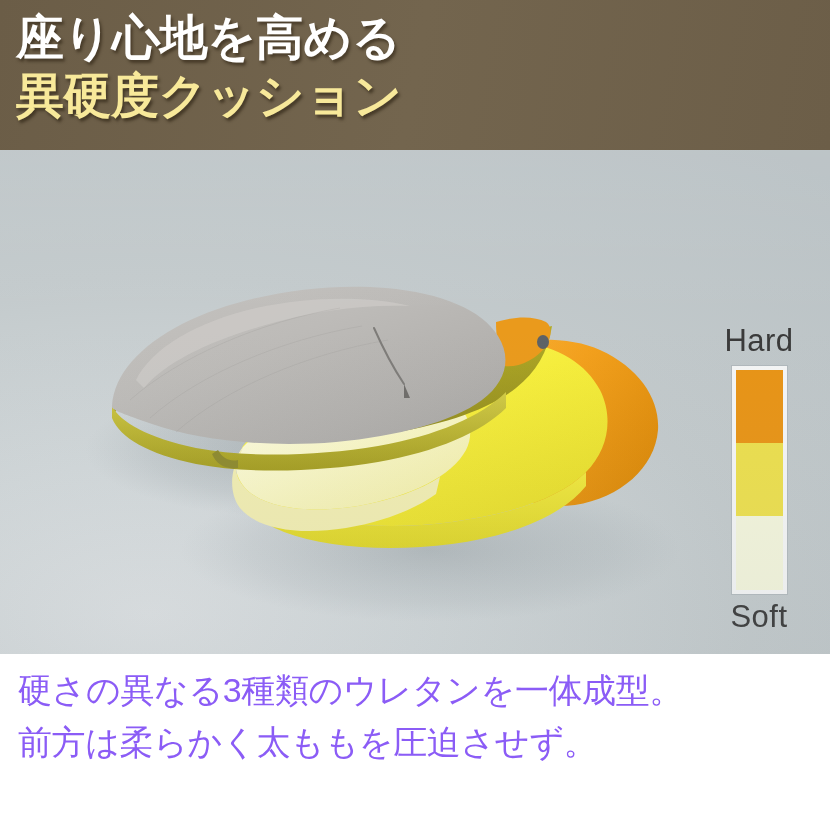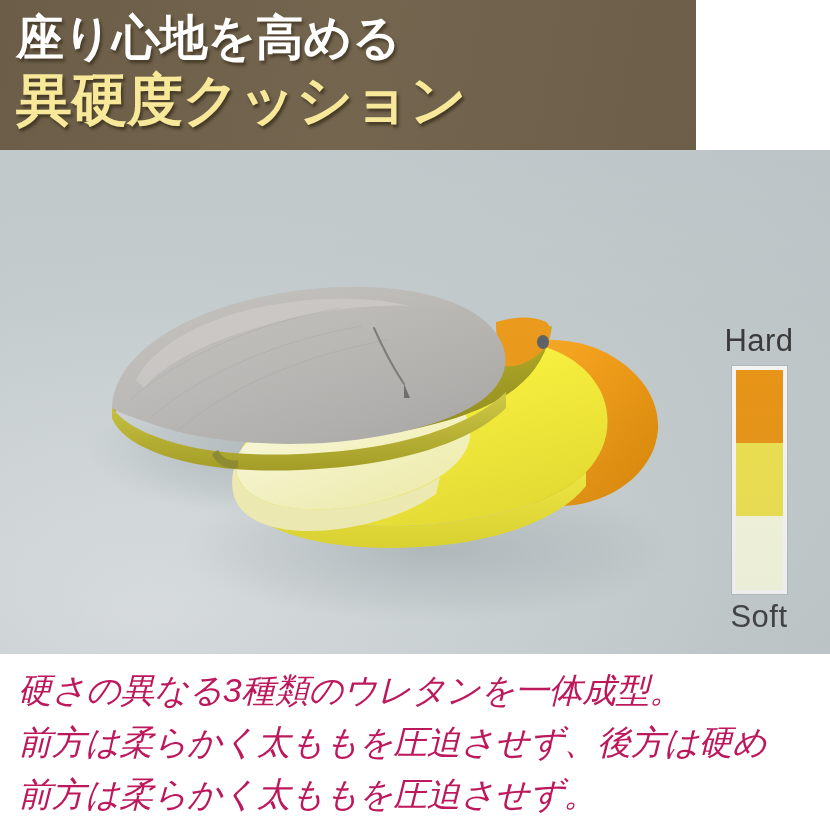--- a/index.html
+++ b/index.html
@@ -17,21 +17,21 @@
     height: 830px;
     overflow: hidden;
     background: #ffffff;
   }
 
   
   .banner {
     position: absolute;
     left: 0;
     top: 0;
-    width: 696px;
+    width: 830px;
     height: 150px;
     background: #6e604a;
     background-image: linear-gradient(100deg, #6b5d47 0%, #73654e 50%, #6c5e48 100%);
     overflow: hidden;
   }
   .banner-line {
     position: absolute;
     left: 16px;
     white-space: nowrap;
     font-weight: bold;
@@ -39,21 +39,21 @@
     line-height: 1;
   }
   .banner-line-1 {
     top: 14px;
     font-size: 48px;
     color: #ffffff;
     text-shadow: 2px 3px 3px rgba(40,30,15,0.55);
   }
   .banner-line-2 {
     top: 72px;
-    font-size: 56px;
+    font-size: 48px;
     color: #f8e99a;
     text-shadow: 2px 3px 3px rgba(40,30,15,0.6);
   }
 
   
   .stage {
     position: absolute;
     left: 0;
     top: 150px;
     width: 830px;
@@ -116,24 +116,23 @@
     top: 654px;
     width: 830px;
     height: 176px;
     background: #ffffff;
     padding: 10px 0 0 18px;
     box-sizing: border-box;
   }
   .caption-line {
     font-size: 34px;
     line-height: 52px;
-    color: #be185d;
+    color: #8b5cf6;
     white-space: nowrap;
     letter-spacing: -0.4px;
-    font-style: italic;
   }
 </style>
 </head>
 <body>
 
 <div id="page">
 
   <div class="banner">
     <div class="banner-line banner-line-1">座り心地を高める</div>
     <div class="banner-line banner-line-2">異硬度クッション</div>
@@ -317,17 +316,16 @@
         <div class="legend-seg" style="background:#f3f5dc;"></div>
       </div>
       <div class="legend-label legend-label-soft">Soft</div>
     </div>
 
     <div class="stage-vignette"></div>
   </div>
 
   <div class="caption">
     <div class="caption-line">硬さの異なる3種類のウレタンを一体成型。</div>
-    <div class="caption-line">前方は柔らかく太ももを圧迫させず、後方は硬め</div>
     <div class="caption-line">前方は柔らかく太ももを圧迫させず。</div>
   </div>
 
 </div>
 
 </body></html>

